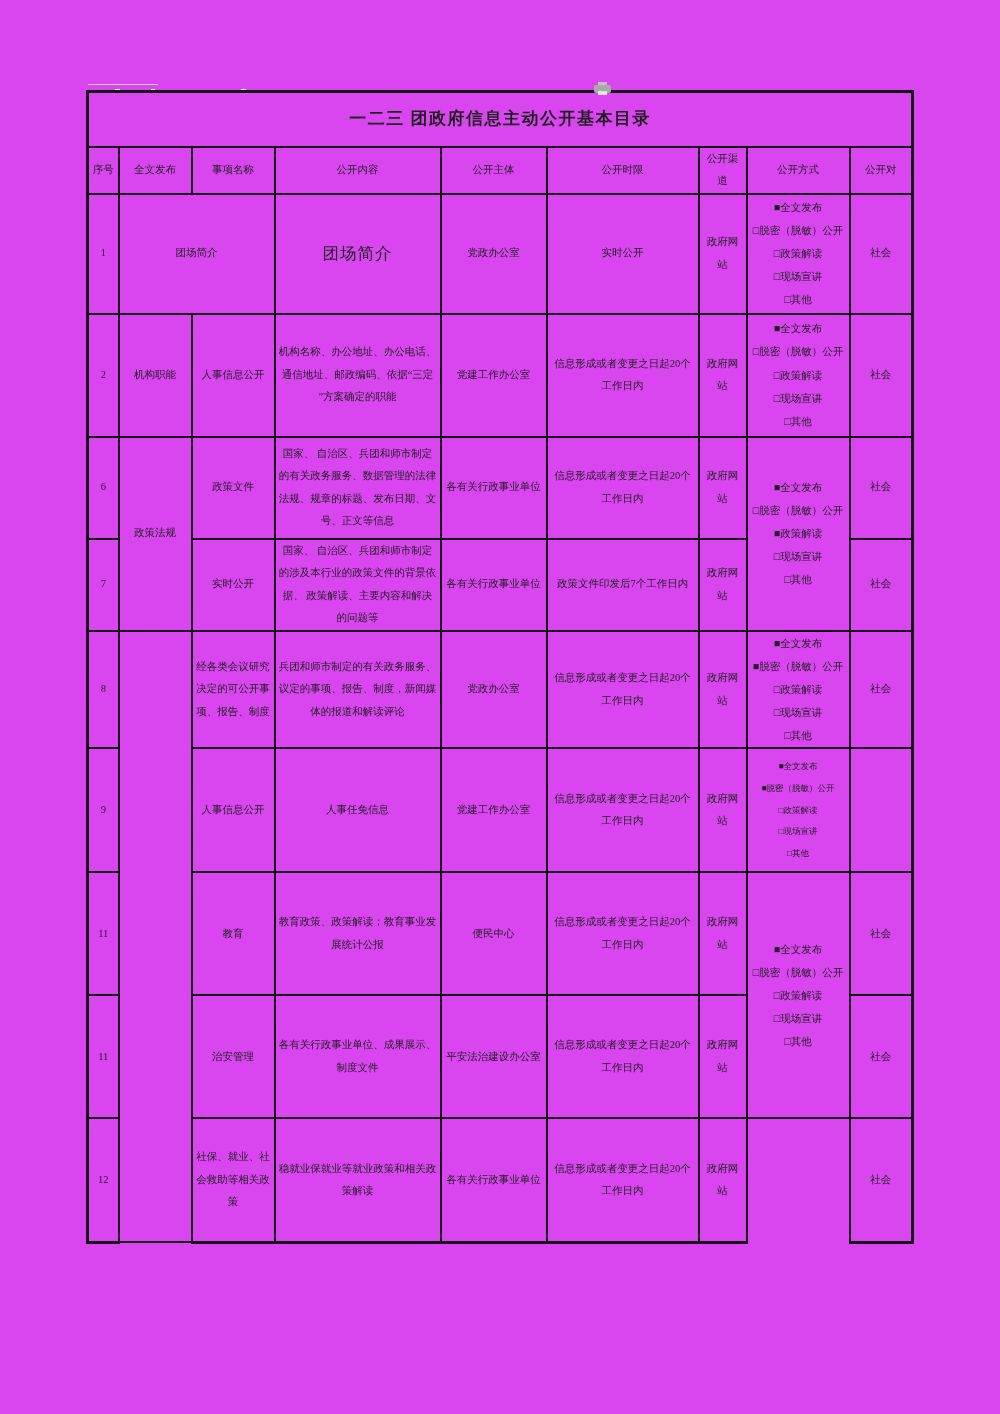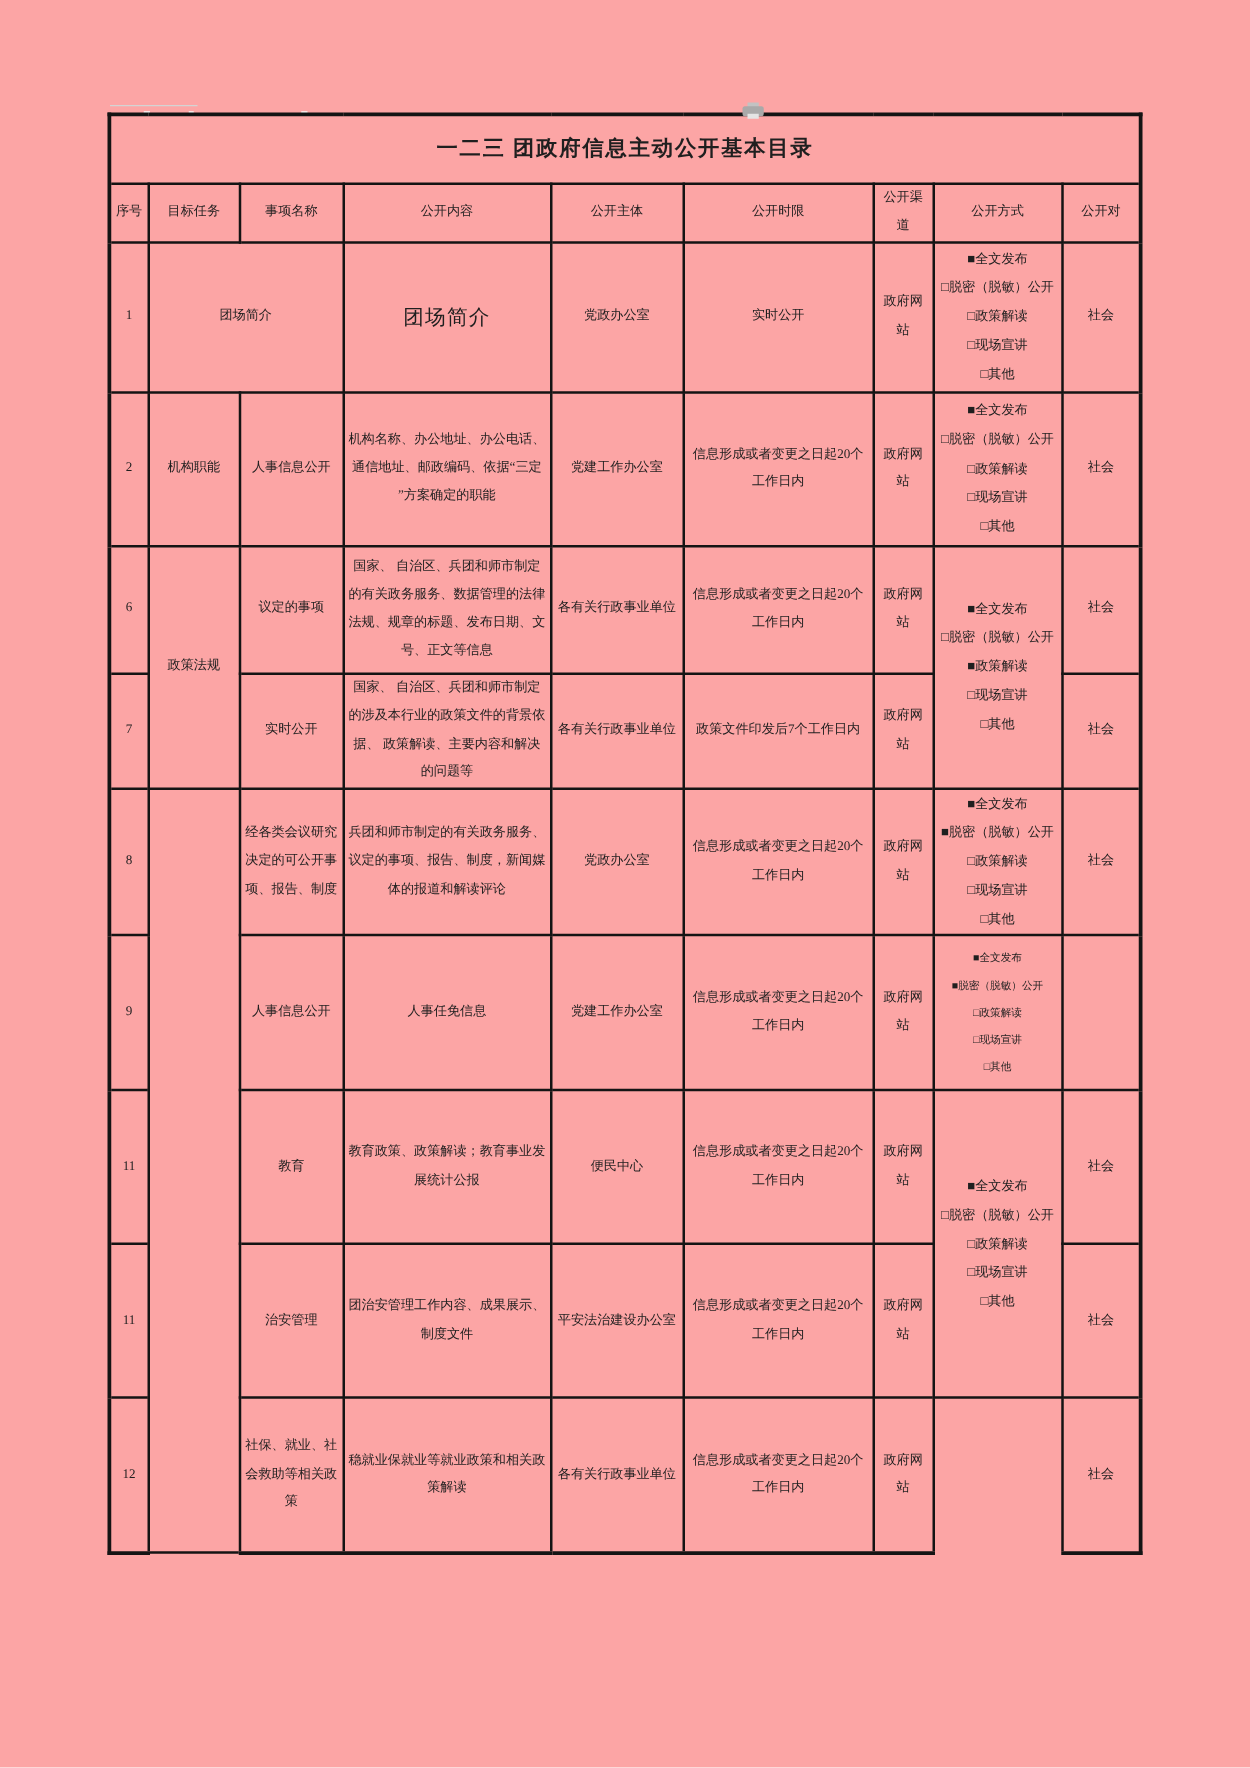--- a/index.html
+++ b/index.html
@@ -1,20 +1,20 @@
 <!DOCTYPE html>
 <html><head>
 <meta charset="utf-8">
 <style>
   * { margin:0; padding:0; box-sizing:border-box; }
   html,body { background:#ffffff; }
   .page {
     position:relative;
     width:1000px; height:1414px;
-    background:#fca5a5;
+    background:#d946ef;
     font-family:"Liberation Serif","DejaVu Serif",serif;
     color:#1f1f1f;
     overflow:hidden;
   }
   table.catalog {
     position:absolute; left:86px; top:90px;
     width:825px;
     table-layout:fixed;
     border-collapse:collapse;
   }
@@ -74,21 +74,21 @@
         <col style="width:63px">
     </colgroup>
 
     <tbody>
         <tr style="height:55px">
       <td colspan="9" class="title-cell bT bL bR">一二三 团政府信息主动公开基本目录</td>
     </tr>
 
     <tr style="height:40px">
       <td class="bL">序号</td>
-      <td>目标任务</td>
+      <td>全文发布</td>
       <td>事项名称</td>
       <td>公开内容</td>
       <td>公开主体</td>
       <td>公开时限</td>
       <td>公开渠道</td>
       <td>公开方式</td>
       <td class="bR">公开对</td>
     </tr>
 
     <tr style="height:120px">
@@ -122,21 +122,21 @@
         <div>□政策解读</div>
         <div>□现场宣讲</div>
         <div>□其他</div>
       </td>
       <td class="bR">社会</td>
     </tr>
 
     <tr style="height:102px">
       <td class="bL">6</td>
       <td rowspan="2">政策法规</td>
-      <td>议定的事项</td>
+      <td>政策文件</td>
       <td>国家、 自治区、兵团和师市制定的有关政务服务、数据管理的法律法规、规章的标题、发布日期、文号、正文等信息</td>
       <td>各有关行政事业单位</td>
       <td>信息形成或者变更之日起20个工作日内</td>
       <td>政府网站</td>
       <td rowspan="2" class="methods">
         <div>■全文发布</div>
         <div>□脱密（脱敏）公开</div>
         <div>■政策解读</div>
         <div>□现场宣讲</div>
         <div>□其他</div>
@@ -202,21 +202,21 @@
         <div>□政策解读</div>
         <div>□现场宣讲</div>
         <div>□其他</div>
       </td>
       <td class="bR">社会</td>
     </tr>
 
     <tr style="height:123px">
       <td class="bL">11</td>
       <td>治安管理</td>
-      <td>团治安管理工作内容、成果展示、制度文件</td>
+      <td>各有关行政事业单位、成果展示、制度文件</td>
       <td>平安法治建设办公室</td>
       <td>信息形成或者变更之日起20个工作日内</td>
       <td>政府网站</td>
       <td class="bR">社会</td>
     </tr>
 
     <tr style="height:124px">
       <td class="bL bB">12</td>
       <td class="bB">社保、就业、社会救助等相关政策</td>
       <td class="bB">稳就业保就业等就业政策和相关政策解读</td>

